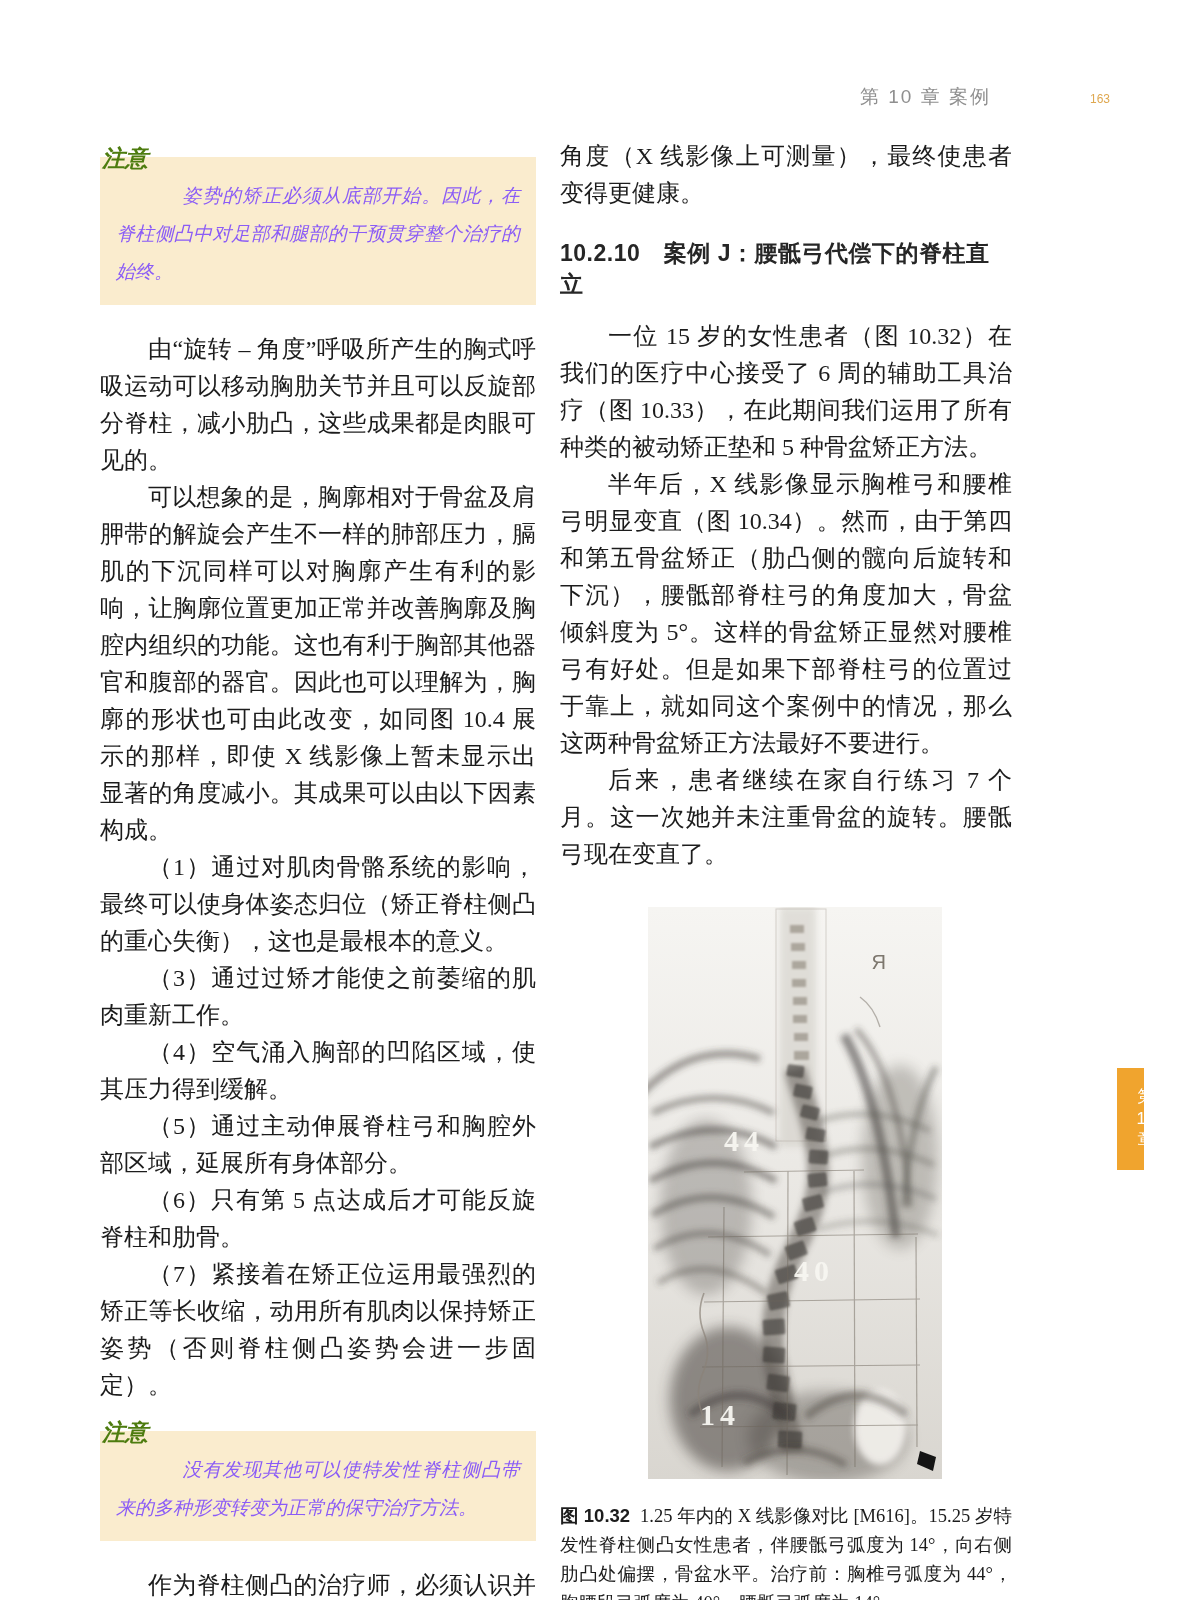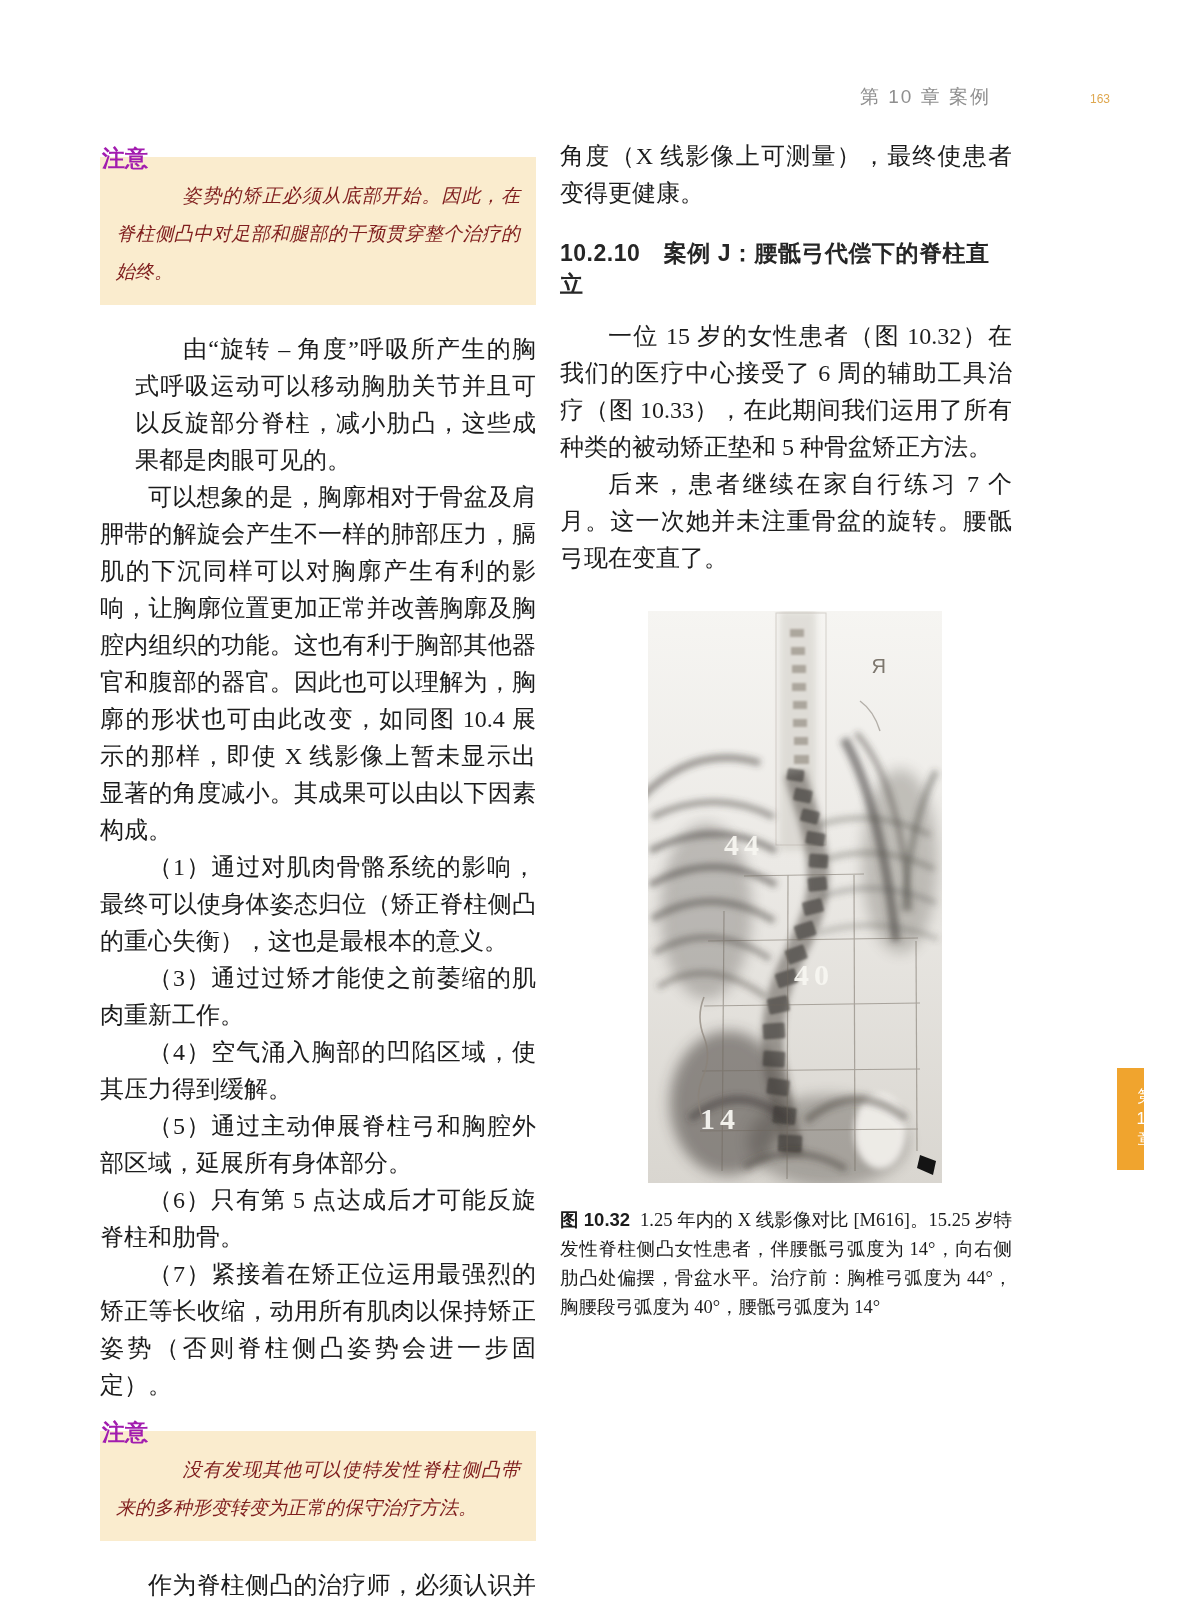--- a/index.html
+++ b/index.html
@@ -20,36 +20,37 @@
 
   
   .col { position:absolute; top:142px; }
   .col-left  { left:100px; width:436px; }
   .col-right { left:560px; width:452px; top:138px; }
 
   .body-p {
     margin:0; font-size:24px; line-height:37px;
     text-align:justify; text-indent:2em; color:#1c1c1c;
   }
-  .body-p.first { margin-top:26px;margin-left:35px; }
+  .body-p.first { margin-top:26px; }
   .no-indent { text-indent:0; }
 
   
   .note { margin-top:4px; }
   .note + .body-p { margin-top:26px; }
   .note-label {
     position:relative; z-index:2;
-    color:#a21caf; font-weight:700; font-size:23px; line-height:24px;
+    color:#4d7c0f; font-weight:700; font-size:23px; line-height:24px;
     font-family:"Liberation Sans","DejaVu Sans",sans-serif;
     margin:0 0 -13px 2px;
+    font-style:italic;
   }
   .note-body {
     background:#faecce; padding:20px 16px 14px 16px;
     font-size:19px; line-height:38px; text-align:justify;
-    font-style:italic; text-indent:3.5em; color:#7f1d1d;
+    font-style:italic; text-indent:3.5em; color:#8b5cf6;
   }
   .note-2 { margin-top:16px; }
 
   
   .section-heading {
     margin:26px 0 18px 0;
     font-family:"Liberation Sans","DejaVu Sans",sans-serif;
     font-weight:700; font-size:23px; color:#262626; letter-spacing:0.5px;
   }
 
@@ -109,20 +110,21 @@
     <p class="body-p">作为脊柱侧凸的治疗师，必须认识并掌握上述要点，同时向患者解释这些原理。双方都必须深知，这些方法起初改善外观，随后缩小侧凸</p>
   </div>
 
   <div class="col col-right">
 
     <p class="body-p no-indent">角度（X 线影像上可测量），最终使患者变得更健康。</p>
 
     <h2 class="section-heading">10.2.10　案例 J：腰骶弓代偿下的脊柱直立</h2>
 
     <p class="body-p">一位 15 岁的女性患者（图 10.32）在我们的医疗中心接受了 6 周的辅助工具治疗（图 10.33），在此期间我们运用了所有种类的被动矫正垫和 5 种骨盆矫正方法。</p>
+    <p class="body-p">半年后，X 线影像显示胸椎弓和腰椎弓明显变直（图 10.34）。然而，由于第四和第五骨盆矫正（肋凸侧的髋向后旋转和下沉），腰骶部脊柱弓的角度加大，骨盆倾斜度为 5°。这样的骨盆矫正显然对腰椎弓有好处。但是如果下部脊柱弓的位置过于靠上，就如同这个案例中的情况，那么这两种骨盆矫正方法最好不要进行。</p>
     <p class="body-p">后来，患者继续在家自行练习 7 个月。这一次她并未注重骨盆的旋转。腰骶弓现在变直了。</p>
 
     <figure class="xray-figure">
       <div class="xray-wrap">
         <svg width="294" height="572" viewBox="0 0 294 572" xmlns="http://www.w3.org/2000/svg">
           <defs>
             <linearGradient id="bg" x1="0" y1="0" x2="0" y2="1">
               <stop offset="0" stop-color="#f6f5f2"></stop>
               <stop offset="0.45" stop-color="#ebe9e5"></stop>
               <stop offset="1" stop-color="#d9d6d0"></stop>

